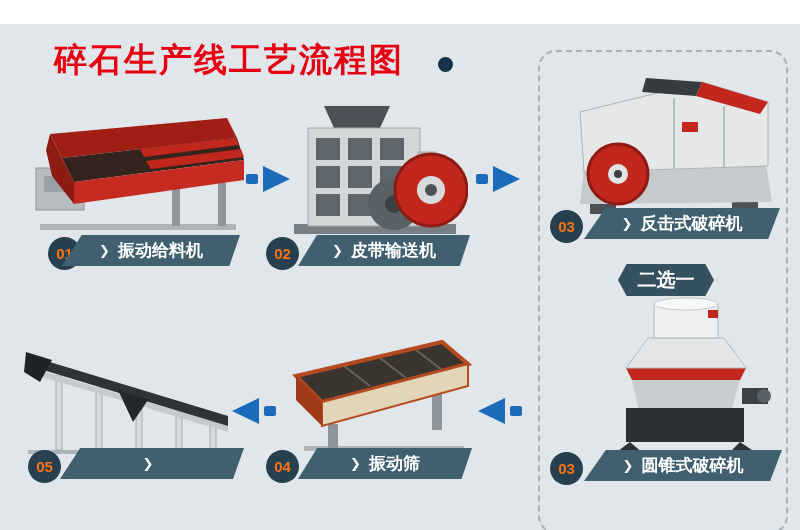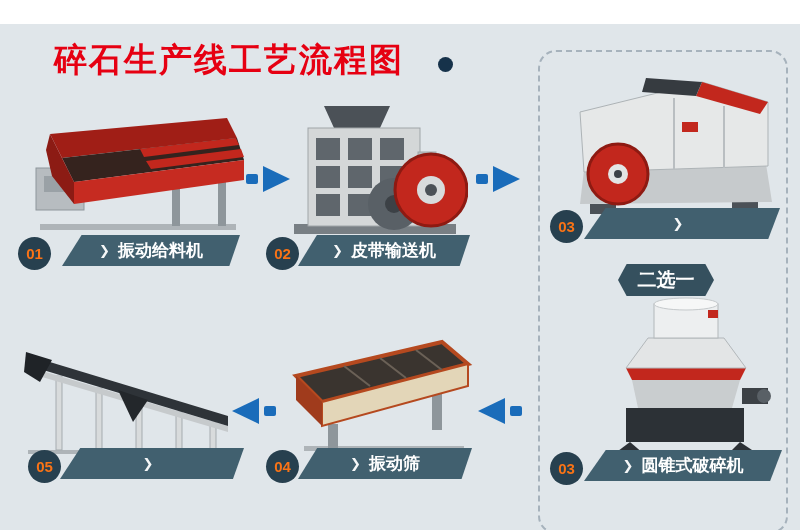--- a/index.html
+++ b/index.html
@@ -175,35 +175,36 @@
       <polygon points="29,2 29,28 2,15" fill="#1a6cba"></polygon>
     </svg>
   </div>
   <div class="arrow" style="left:230px;top:372px;">
     <svg width="46" height="30" viewBox="0 0 46 30">
       <rect x="34" y="10" width="12" height="10" rx="2" fill="#1a6cba"></rect>
       <polygon points="29,2 29,28 2,15" fill="#1a6cba"></polygon>
     </svg>
   </div>
 
-  <div class="num" style="left:18px;top:213px;">01</div>
+  <div class="num" style="left:48px;top:213px;">01</div>
   <div class="ribbon" style="left:62px;top:211px;width:178px;">
     <span class="chev">❯</span>
     <span>振动给料机</span>
   </div>
 
   <div class="num" style="left:266px;top:213px;">02</div>
   <div class="ribbon" style="left:298px;top:211px;width:172px;">
     <span class="chev">❯</span>
     <span>皮带输送机</span>
   </div>
 
   <div class="num" style="left:550px;top:186px;">03</div>
   <div class="ribbon" style="left:584px;top:184px;width:196px;">
     <span class="chev">❯</span>
+    <span>反击式破碎机</span>
   </div>
 
   <div class="badge">二选一</div>
 
   <div class="num" style="left:550px;top:428px;">03</div>
   <div class="ribbon" style="left:584px;top:426px;width:198px;">
     <span class="chev">❯</span>
     <span>圆锥式破碎机</span>
   </div>
 

